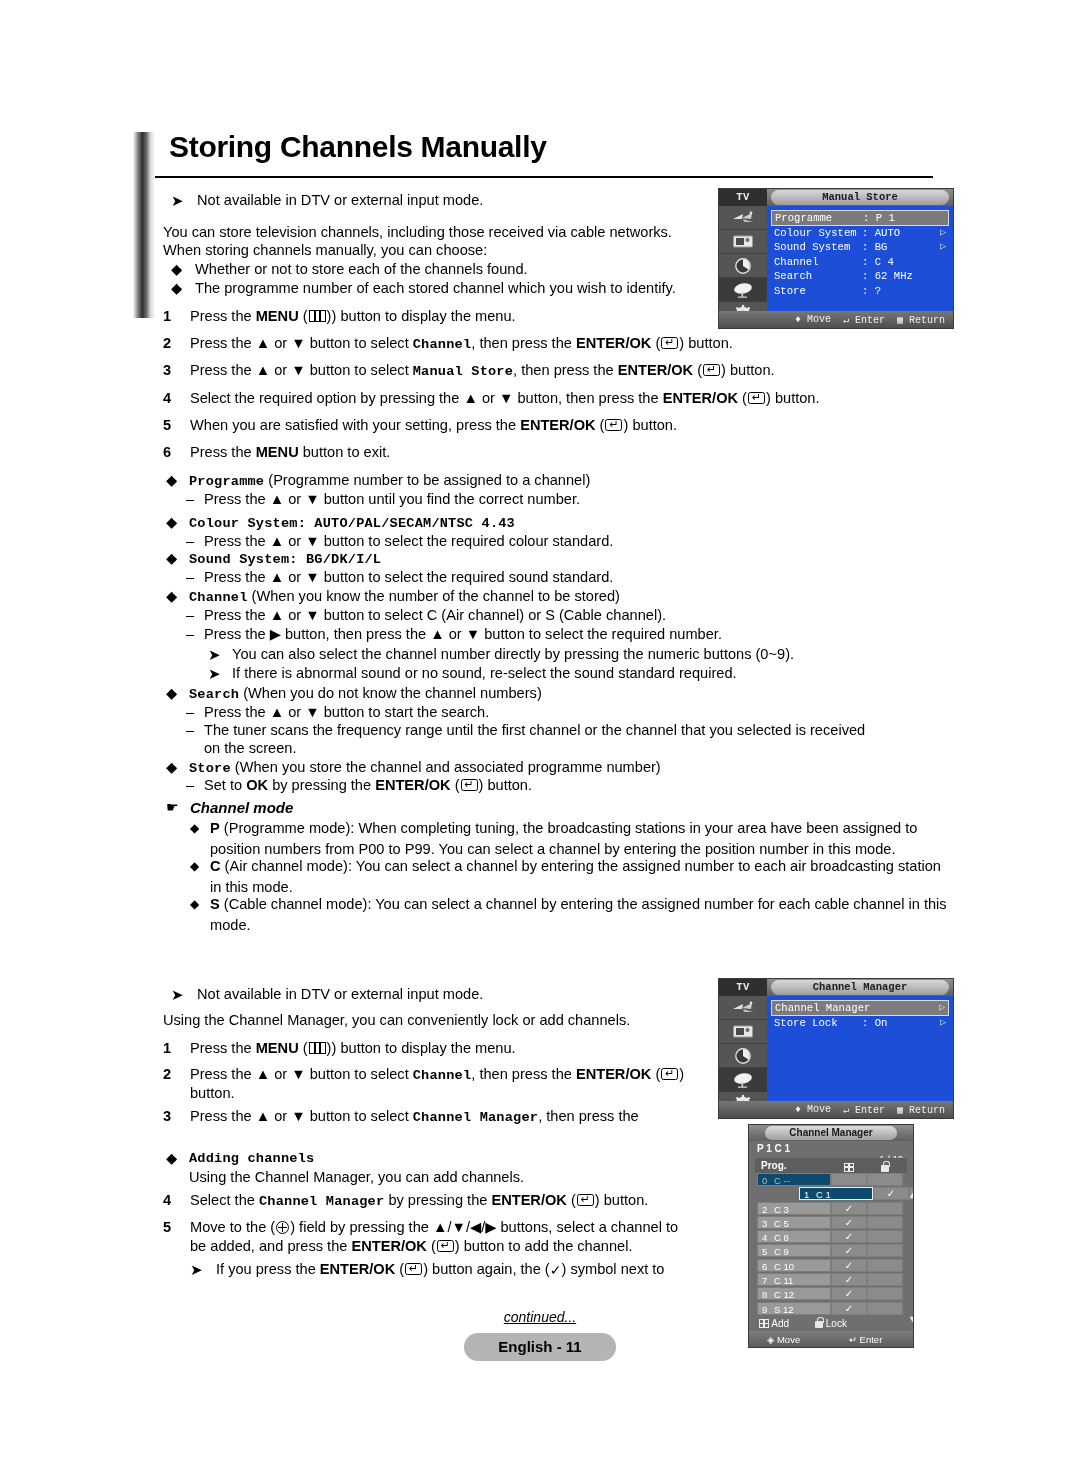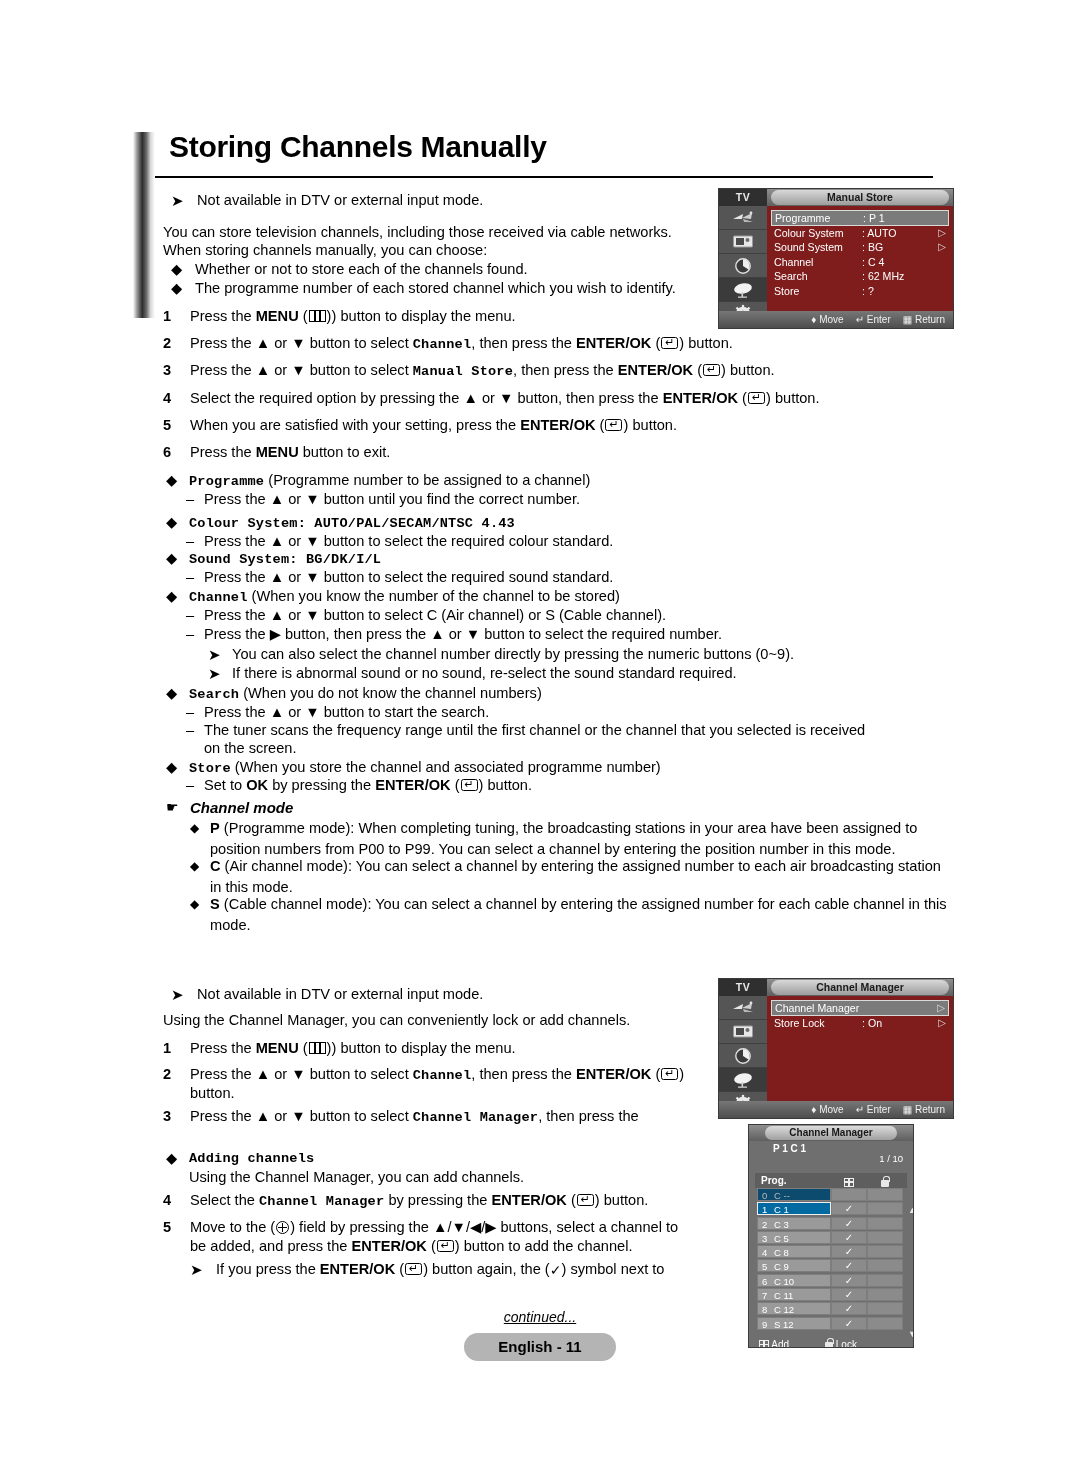--- a/index.html
+++ b/index.html
@@ -71,23 +71,23 @@
   }
   .k-add:before, .k-add:after{ content:""; position:absolute; background:#000; }
   .k-add:before{ left:50%; top:1px; bottom:1px; width:1.5px; margin-left:-0.75px; }
   .k-add:after{ top:50%; left:1px; right:1px; height:1.5px; margin-top:-0.75px; }
 
   .k-check{ display:inline-block; font-size:14px; vertical-align:-1px; }
 
   
   .osd {
     position:absolute;
-    background:#7f1d1d;
+    background:#1d4ed8;
     border:1px solid #3a3a3a;
-    font-family:Liberation Sans, sans-serif;
+    font-family:Liberation Mono, monospace;
     color:#ffffff;
     overflow:hidden;
   }
   .osd-top { position:relative; height:17px; background:linear-gradient(to bottom,#8f8f8f,#5f5f5f); }
   .osd-tv {
     position:absolute; left:0; top:0; width:48px; height:17px;
     background:#2f2f2f; color:#e9e9e9; font-size:10.5px; font-weight:bold;
     text-align:center; line-height:17px; letter-spacing:0.5px;
   }
   .osd-title {
@@ -123,45 +123,45 @@
   .cmp {
     position:absolute; background:#6f6f6f; border:1px solid #3a3a3a; overflow:hidden;
     color:#fff; font-family:"Liberation Sans", sans-serif;
   }
   .cmp-top { height:16px; background:linear-gradient(to bottom,#8f8f8f,#5f5f5f); position:relative; }
   .cmp-title {
     position:absolute; left:16px; right:16px; top:1px; height:14px;
     background:linear-gradient(to bottom,#dcdcdc,#a0a0a0); border-radius:7px;
     color:#171717; font-size:10px; font-weight:bold; text-align:center; line-height:14px;
   }
-  .cmp-info { position:relative; height:32px; padding:2px 6px 0 24px; }
+  .cmp-info { position:relative; height:17px; padding:2px 6px 0 8px; }
   .cmp-pc { font-size:10px; color:#fff; font-weight:bold; }
   .cmp-page { position:absolute; right:10px; top:12px; font-size:9.5px; color:#fff; }
   .cmp-tblwrap { position:relative; margin:0 6px; }
   .cmp-hdr { display:flex; height:15px; align-items:center; background:#5e5e5e; padding:0 2px; }
   .cmp-hdr .c1 { flex:0 0 74px; font-size:10px; font-weight:bold; padding-left:4px; }
   .cmp-hdr .c2 { flex:0 0 36px; text-align:center; }
   .cmp-hdr .c3 { flex:0 0 36px; text-align:center; }
   .cmp-row { display:flex; height:13px; align-items:center; margin-bottom:1.3px; padding:0 2px; }
   .cmp-row .c1 {
     flex:0 0 74px; background:#9a9a9a; height:13px; font-size:9.5px; line-height:13px;
     color:#ffffff; padding-left:4px; border:1px solid #7d7d7d; overflow:hidden; white-space:nowrap;
   }
-  .cmp-row.cur .c1 { border:1px solid #efefef; background:#0369a1; }
+  .cmp-row.cur .c1 { border:1px solid #efefef; background:#0c4a6e;margin-left:42px; }
   .cmp-row.dim .c1 { color:#b9b9b9; background:#0c4a6e; }
   .cmp-row .c2, .cmp-row .c3 {
     flex:0 0 36px; height:13px; background:#8b8b8b; border:1px solid #7d7d7d;
     text-align:center; font-size:10px; line-height:11px; color:#fff;
   }
   .cmp-row .c1 .num { display:inline-block; width:12px; }
   .cmp-scroll { position:absolute; right:-12px; top:16px; width:12px; bottom:0; }
   .cmp-arrow { position:absolute; left:1px; font-size:9px; color:#e7e7e7; }
   .cmp-legend {
-    display:flex; align-items:center; gap:36px; height:15px; padding-left:10px;
-    font-size:10px; color:#fff; margin-top:7px;
+    display:flex; align-items:center; gap:26px; height:15px; padding-left:10px;
+    font-size:10px; color:#fff; margin-top:1px;
   }
   .cmp-foot {
     background:linear-gradient(to bottom,#7d7d7d,#565656); padding:2px 0 3px 0;
     font-size:9.5px; color:#fff;
   }
   .cmp-foot .fr { display:flex; }
   .cmp-foot .fr > div { flex:0 0 50%; padding-left:18px; line-height:13px; }
 
   .lockico {
     display:inline-block; width:8px; height:7px; background:#e8e8e8; position:relative;

